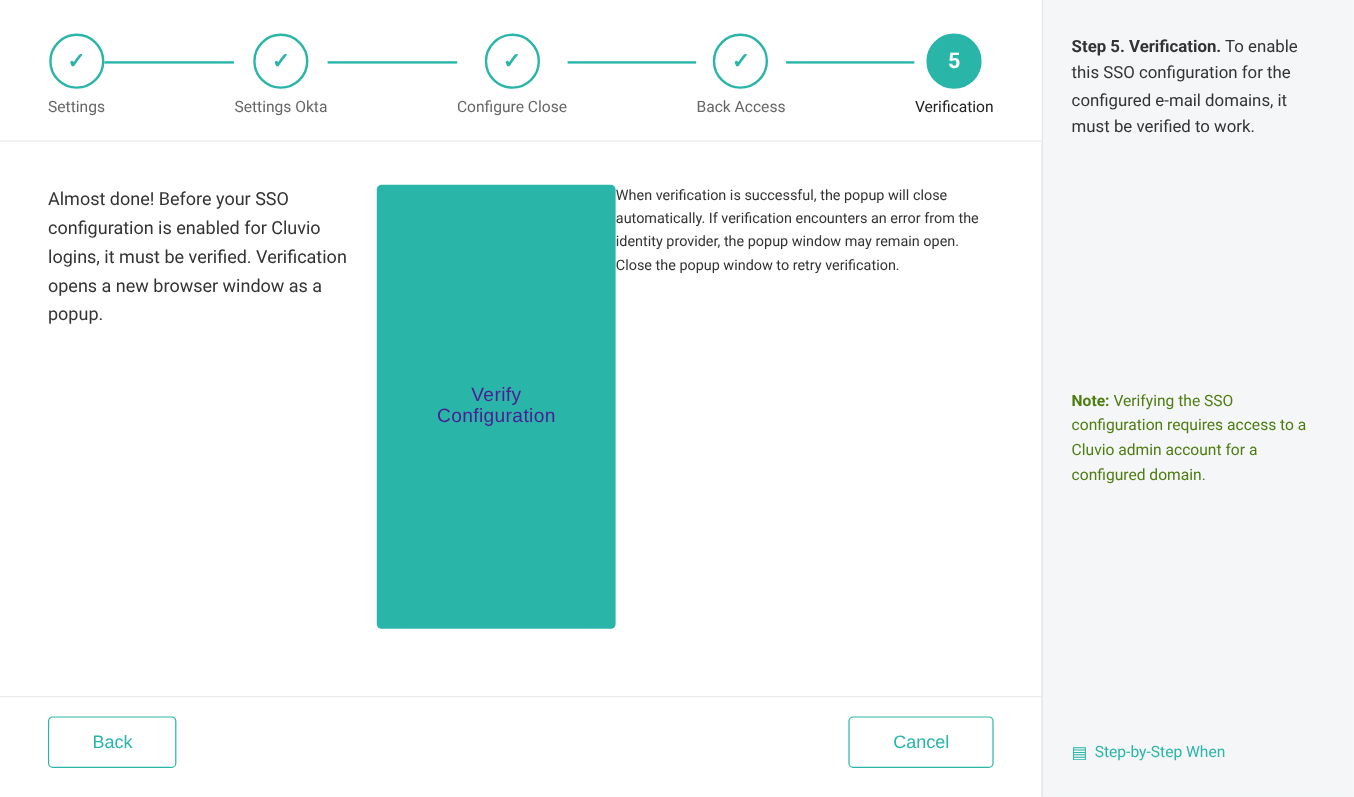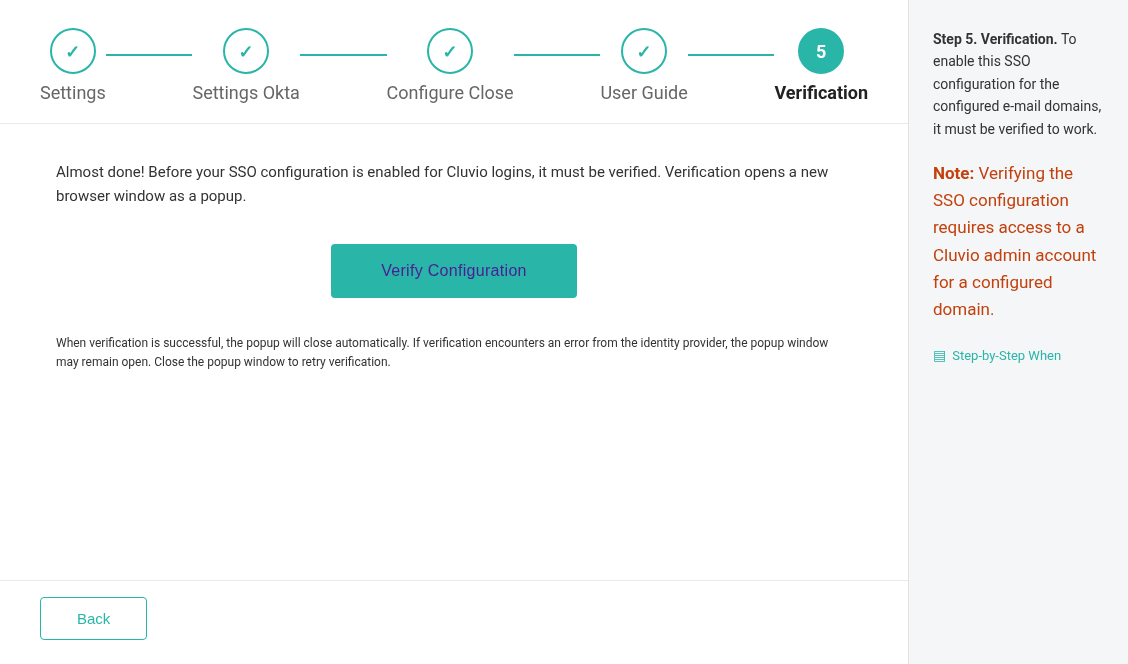--- a/index.html
+++ b/index.html
@@ -73,46 +73,46 @@
     }
 
     .step-check {
       color: #29b5a8;
       font-size: 18px;
       font-weight: bold;
     }
 
     .step-label {
       margin-top: 8px;
-      font-size: 18px;
+      font-size: 13px;
       color: #666;
       white-space: nowrap;
       text-align: center;
     }
 
     .step-label.active {
-      font-weight: 700;
+      font-weight: 400;
       color: #222;
     }
 
     .step-connector {
       flex: 1;
       height: 2px;
       background: #29b5a8;
       margin-bottom: 22px;
       min-width: 60px;
       max-width: 140px;
     }
 
     
     .content-body {
       flex: 1;
-      padding: 36px 56px 20px;
-      display: flex;
-      flex-direction: column;
+      padding: 36px 40px 20px;
+      display: flex;
+      flex-direction: row;
     }
 
     .intro-text {
       font-size: 15px;
       color: #333;
       line-height: 1.6;
       margin-bottom: 36px;
       max-width: 820px;
     }
 
@@ -156,43 +156,44 @@
       color: #29b5a8;
       border-radius: 4px;
       padding: 12px 36px;
       font-size: 15px;
       font-weight: 500;
       cursor: pointer;
     }
 
     
     .sidebar {
-      width: 220px;
+      width: 260px;
       background: #f5f6f8;
       padding: 28px 24px;
       border-left: 1px solid #e0e2e6;
       display: flex;
       flex-direction: column;
       gap: 16px;
+      justify-content: space-between;
     }
 
     .sidebar-title {
       font-size: 14px;
       color: #333;
       line-height: 1.6;
       margin-bottom: 4px;
     }
 
     .sidebar-title strong {
       font-weight: 700;
     }
 
     .sidebar-note {
-      font-size: 17px;
-      color: #c2410c;
+      font-size: 13px;
+      color: #4d7c0f;
       line-height: 1.6;
     }
 
     .sidebar-note strong {
       font-weight: 700;
     }
 
     .sidebar-link {
       display: flex;
       align-items: center;
@@ -241,21 +242,21 @@
         </div>
         <div class="step-label">Configure Close</div>
       </div>
 
       <div class="step-connector"></div>
 
       <div class="step-item">
         <div class="step-circle completed">
           <span class="step-check">✓</span>
         </div>
-        <div class="step-label">User Guide</div>
+        <div class="step-label">Back Access</div>
       </div>
 
       <div class="step-connector"></div>
 
       <div class="step-item">
         <div class="step-circle active">
           <span>5</span>
         </div>
         <div class="step-label active">Verification</div>
       </div>
@@ -267,20 +268,21 @@
 
       <div class="verify-btn-wrapper">
         <button class="verify-btn">Verify Configuration</button>
       </div>
 
       <p class="footer-text">When verification is successful, the popup will close automatically. If verification encounters an error from the identity provider, the popup window may remain open. Close the popup window to retry verification.</p>
     </div>
 
     <div class="bottom-bar">
       <button class="btn-outline">Back</button>
+      <button class="btn-outline">Cancel</button>
     </div>
 
   </div>
 
   <div class="sidebar">
     <p class="sidebar-title"><strong>Step 5. Verification.</strong> <span>To enable this SSO configuration for the configured e-mail domains, it must be verified to work.</span></p>
 
     <p class="sidebar-note"><strong>Note:</strong> <span>Verifying the SSO configuration requires access to a Cluvio admin account for a configured domain.</span></p>
 
     <a class="sidebar-link">

